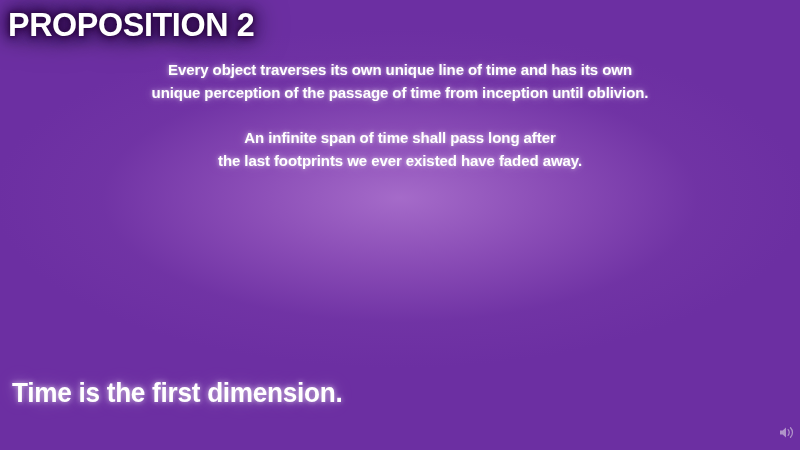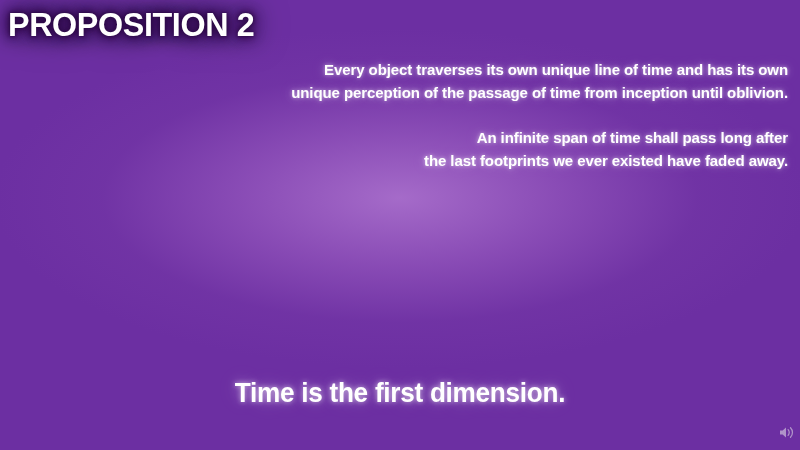--- a/index.html
+++ b/index.html
@@ -52,21 +52,20 @@
     position: absolute;
     left: 0;
     right: 0;
     top: 58px;
     text-align: center;
   }
 
   .para {
     margin: 0 0 22px 0;
     padding: 0;
-    text-align: right;
   }
   .para:last-child { margin-bottom: 0; }
 
   .para .line {
     display: block;
     font-size: 15.5px;
     line-height: 23px;
     font-weight: 700;
     color: #ffffff;
     letter-spacing: -0.1px;
@@ -76,21 +75,20 @@
       0 0 9px  rgba(255,255,255,0.30),
       0 0 16px rgba(235,215,250,0.22);
   }
 
   
   #conclusion {
     position: absolute;
     left: 0;
     right: 0;
     top: 376px;
-    text-align: center;
   }
 
   #conclusion .line {
     display: block;
     font-size: 27px;
     line-height: 34px;
     font-weight: 700;
     color: #ffffff;
     letter-spacing: -0.3px;
     transform: scaleX(0.97);

